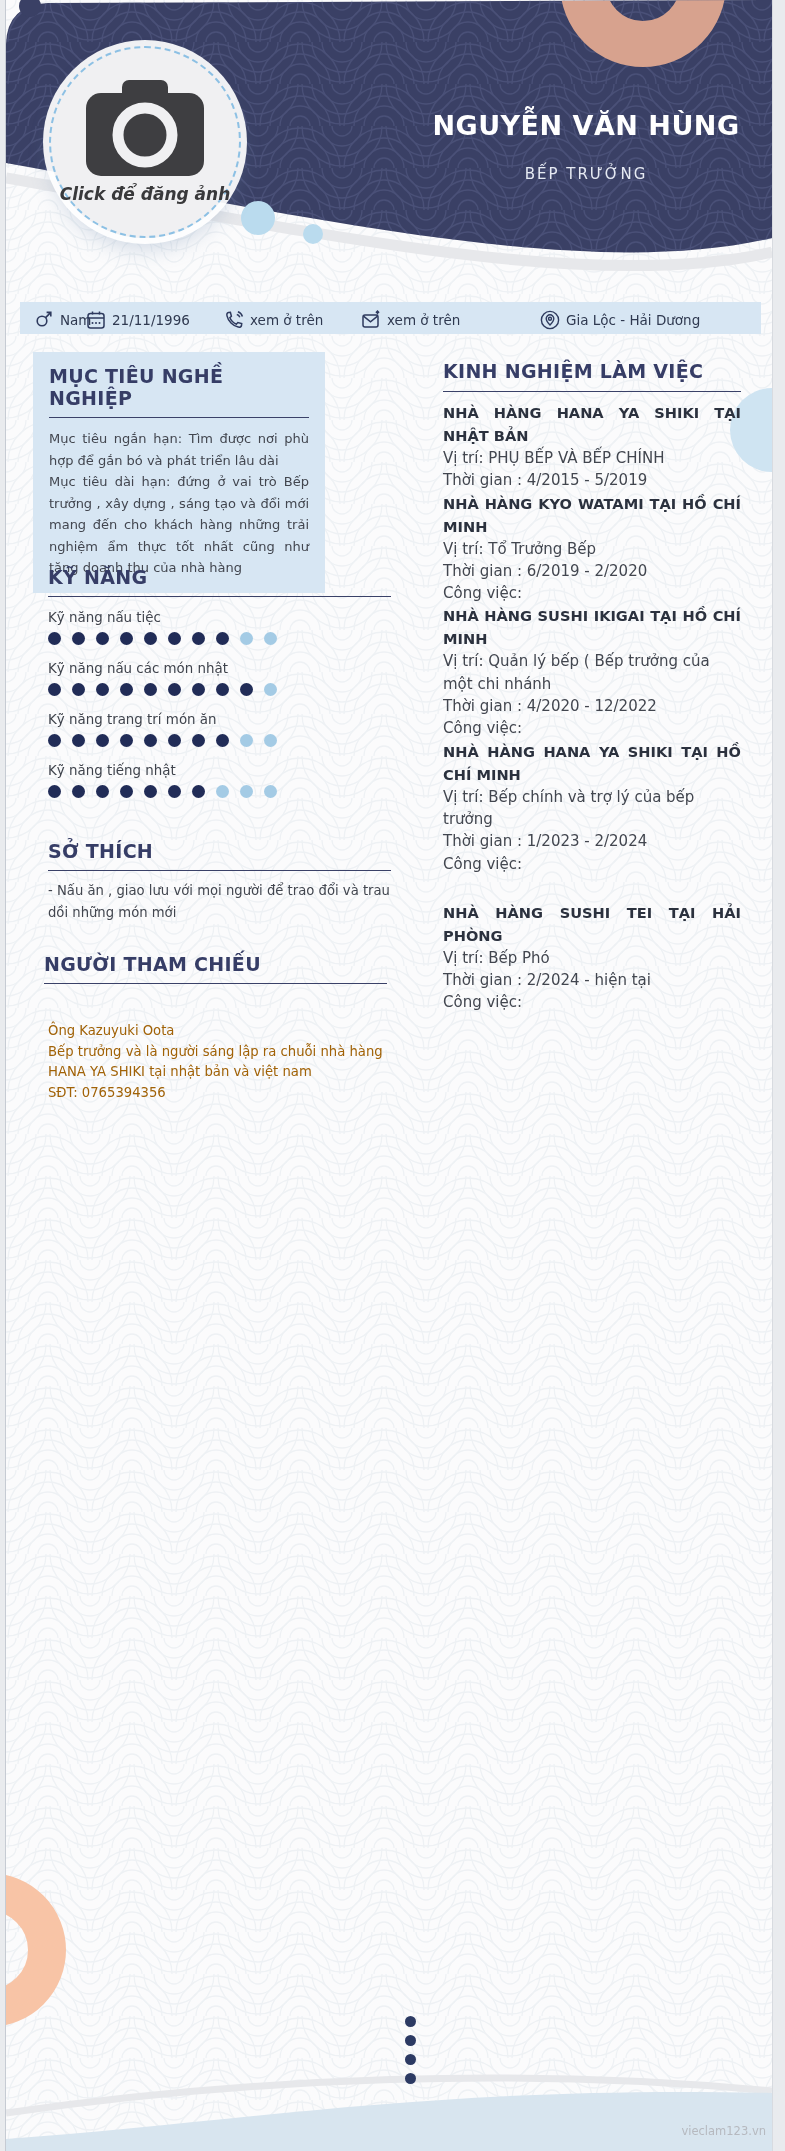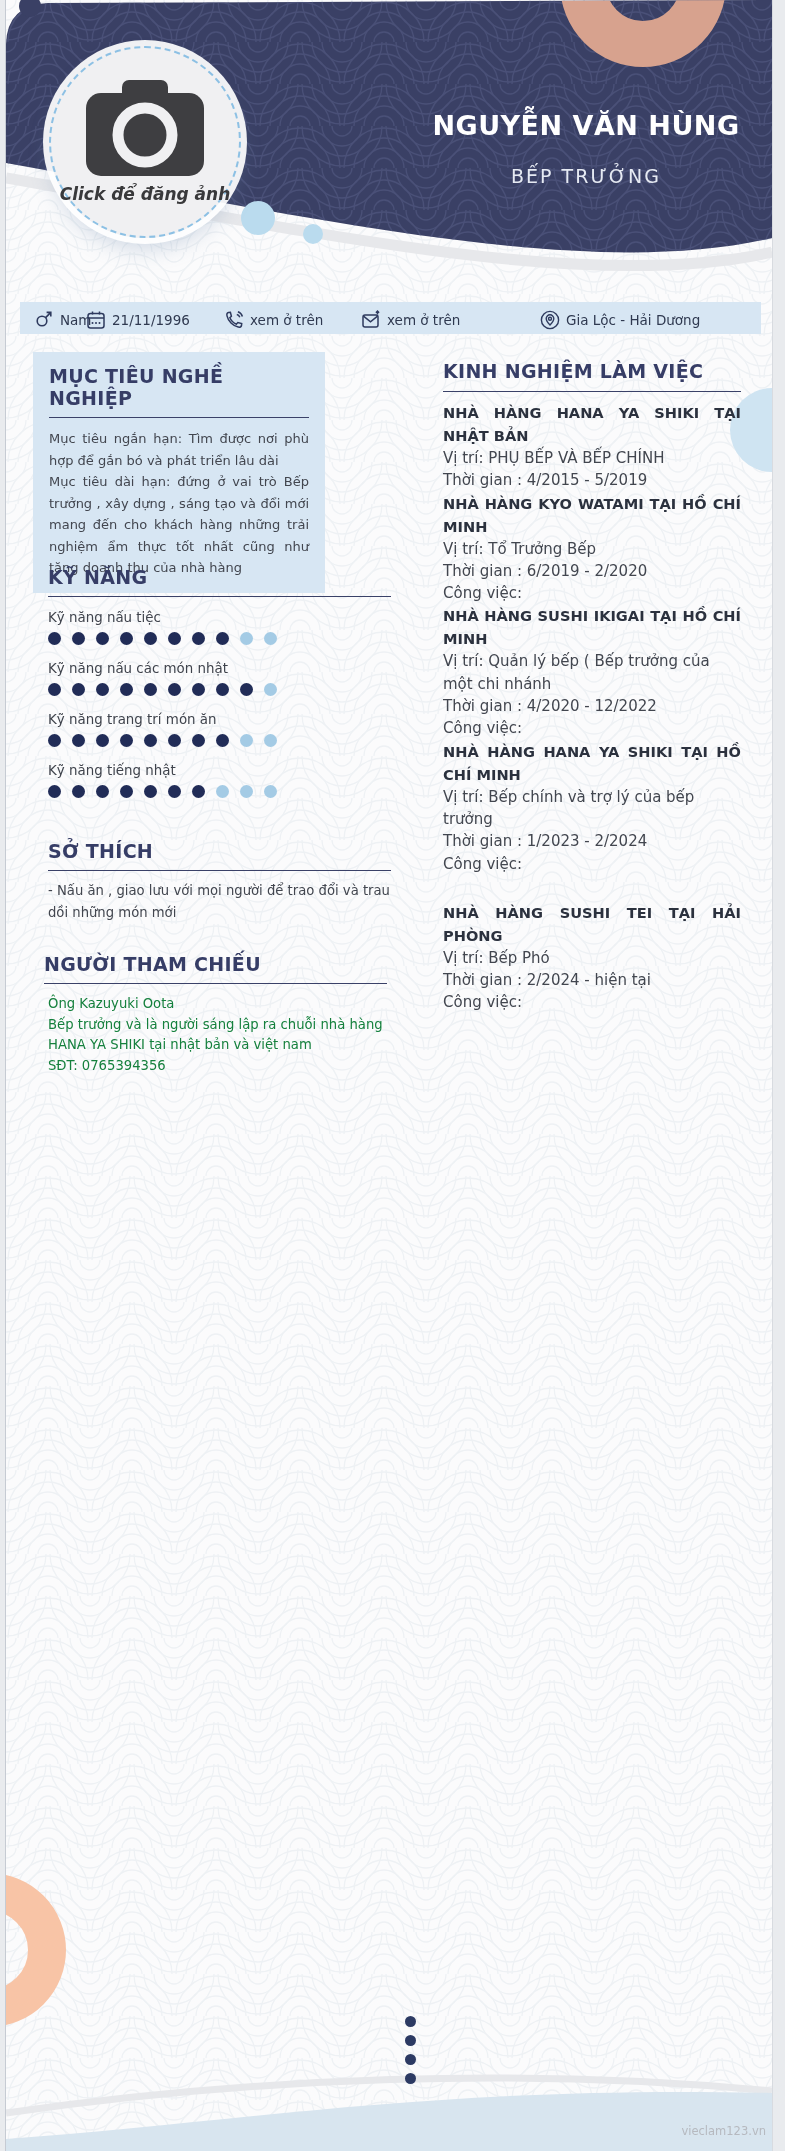--- a/index.html
+++ b/index.html
@@ -26,21 +26,21 @@
     z-index:3;display:flex;flex-direction:column;align-items:center;font-style:italic;
   }
   .photo-circle svg{margin-top:32px;}
   .photo-label{
     margin-top:8px;font-size:17px;font-weight:700;color:#39393b;white-space:nowrap;
   }
 
   
   .name-block{position:absolute;left:400px;top:110px;width:360px;text-align:center;z-index:3;}
   .cv-name{font-size:27px;font-weight:700;color:#ffffff;letter-spacing:.5px;white-space:nowrap;}
-  .cv-title{margin-top:24px;font-size:19px;font-weight:400;color:#e6eaf3;letter-spacing:2px;}
+  .cv-title{margin-top:24px;font-size:15px;font-weight:400;color:#e6eaf3;letter-spacing:2px;}
 
   .blue-dot{position:absolute;border-radius:50%;background:#badbee;z-index:2;}
   .blue-dot.b1{left:235px;top:201px;width:34px;height:34px;}
   .blue-dot.b2{left:297px;top:224px;width:20px;height:20px;}
   .half-circle{position:absolute;right:-42px;top:388px;width:84px;height:84px;border-radius:50%;background:#cfe4f2;z-index:2;}
   .peach-ring-bottom{
     position:absolute;left:-94px;top:1873px;width:78px;height:78px;border-radius:50%;
     border:38px solid #f8c4a6;z-index:1;
   }
 
@@ -71,21 +71,21 @@
   .skill{margin-bottom:16px;}
   .skill-label{font-size:13.4px;color:#3f434c;margin-bottom:7px;}
   .skill-dots{display:flex;gap:11px;}
   .dot{width:13px;height:13px;border-radius:50%;display:inline-block;}
   .dot.on{background:#212c57;} .dot.off{background:#a4cbe5;}
 
   .hobbies-title{position:absolute;left:42px;top:840px;width:343px;z-index:2;}
   .hobbies-text{position:absolute;left:42px;top:880px;width:343px;font-size:13.2px;line-height:21.5px;color:#42464f;z-index:2;}
 
   .ref-title{position:absolute;left:38px;top:953px;width:343px;z-index:2;}
-  .ref-block{position:absolute;left:42px;top:994px;width:343px;font-size:13.2px;line-height:20.5px;color:#15803d;z-index:2;}
+  .ref-block{position:absolute;left:42px;top:1021px;width:343px;font-size:13.2px;line-height:20.5px;color:#a16207;z-index:2;}
 
   
   .exp-col{position:absolute;left:437px;top:360px;width:298px;z-index:2;}
   .exp-title{margin-bottom:9px;padding-bottom:9px;}
   .company{font-size:14.6px;font-weight:700;color:#2b313e;line-height:23px;text-align:justify;}
   .ln{font-size:15px;line-height:22.3px;color:#42464f;}
   .duty{text-align:justify;}
   .wl:empty{display:none;}
   .exp-list > div:nth-of-type(5){margin-top:26px;}
 

